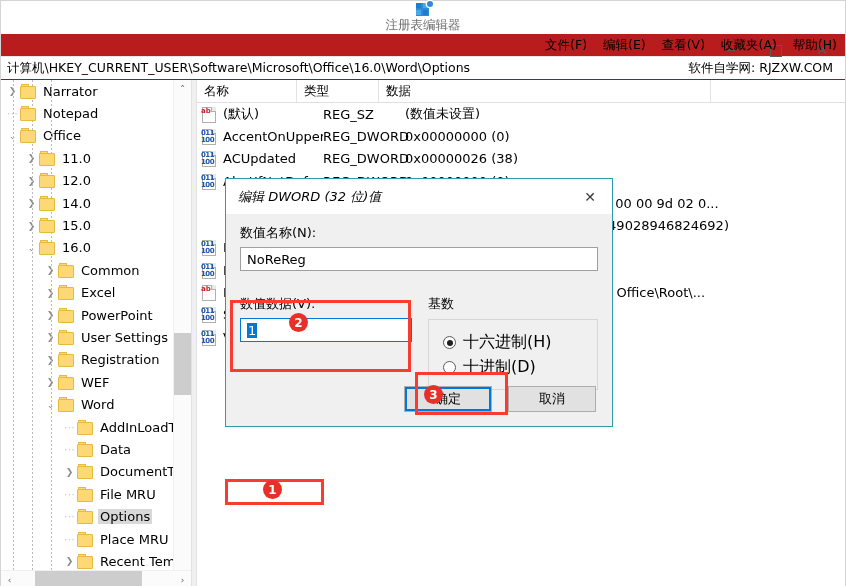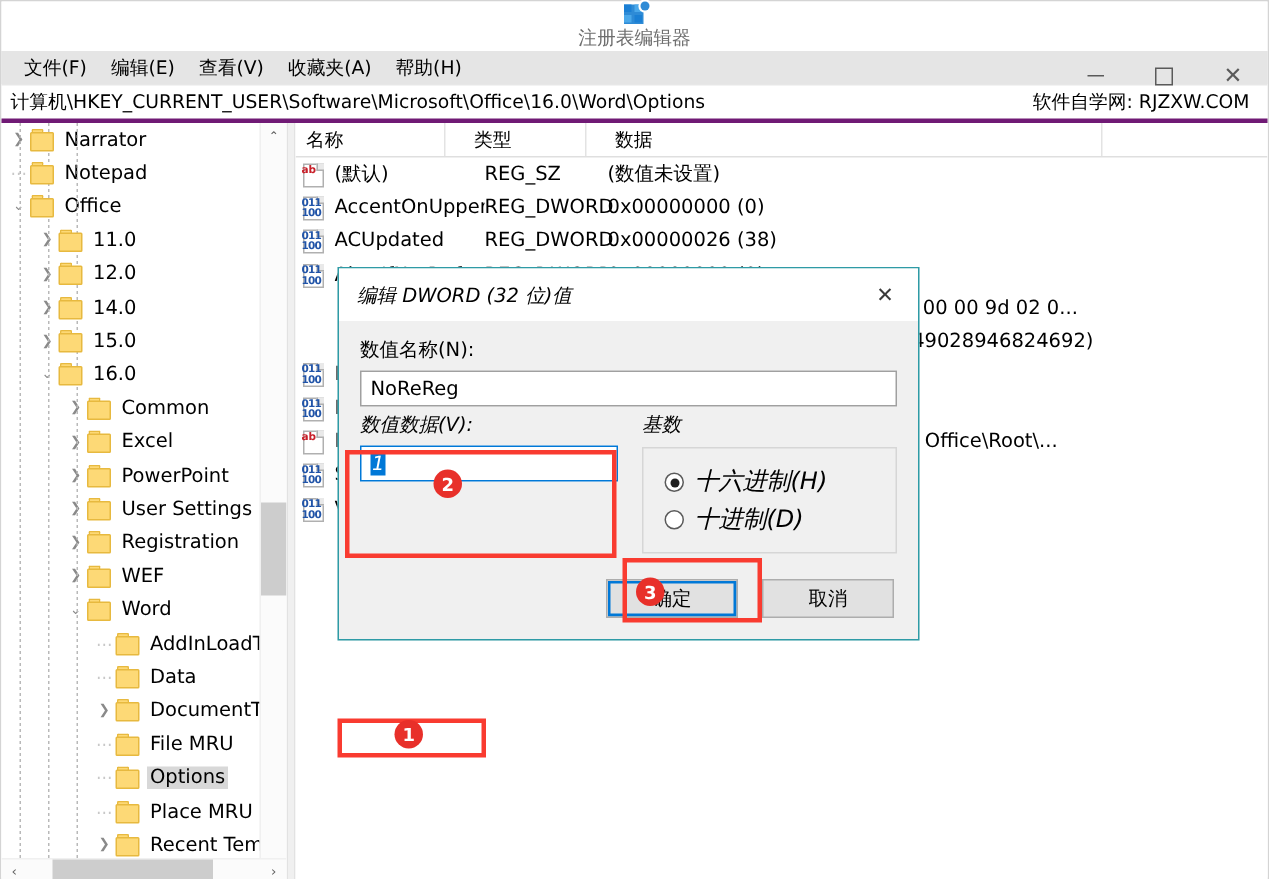--- a/index.html
+++ b/index.html
@@ -25,26 +25,26 @@
   .app-icon .gear{position:absolute;right:-1px;top:0;width:6px;height:6px;border-radius:50%;
     background:#2e8bd6;box-shadow:0 0 0 1.4px #ffffff;}
   .title-text{font-size:12.5px;color:#6e6e6e;}
   .wincontrols{margin-left:auto;display:flex;height:33px;}
   .wb{width:46px;height:33px;display:flex;align-items:center;justify-content:center;color:#6a6a6a;font-size:12px;}
   .wb .min{display:block;width:11px;height:1px;background:#5a5a5a;}
   .wb .max{display:block;width:10px;height:10px;border:1px solid #5a5a5a;}
   .wb .cls{font-size:15px;line-height:1;color:#5a5a5a;font-family:"DejaVu Sans",sans-serif;}
 
   
-  .menubar{height:22px;display:flex;align-items:center;padding-left:7px;background:#e5e5e5;}
+  .menubar{height:22px;display:flex;align-items:center;padding-left:7px;background:#b91c1c;justify-content:flex-end;}
   .menu-item{padding:2px 8px;font-size:12.5px;color:#000;}
 
   
   .addressbar{height:22px;display:flex;align-items:center;
-    border-top:1px solid #e7e7e7;border-bottom:3px solid #701a75;background:#fff;padding:0 6px;gap:24px;}
+    border-top:1px solid #e7e7e7;border-bottom:1px solid #701a75;background:#fff;padding:0 6px;gap:24px;}
   .addr-path{font-size:12.5px;white-space:nowrap;}
   .watermark{margin-left:auto;font-size:12.5px;color:#000;padding-right:6px;}
 
   
   .content{position:relative;display:flex;height:508px;background:#fff;}
   .tree-pane{position:relative;width:190px;flex:none;background:#fff;overflow:hidden;}
   .splitter{width:4px;background:#f0f0f0;border-left:1px solid #e2e2e2;border-right:1px solid #e2e2e2;flex:none;}
   .list-pane{position:relative;flex:1;background:#fff;overflow:hidden;}
 
   
@@ -67,21 +67,21 @@
   .vscroll .arrow{height:17px;display:flex;align-items:center;justify-content:center;color:#606060;font-size:8px;}
   .vscroll .arrow.bot{position:absolute;bottom:0;left:0;right:0;}
   .vscroll .thumb{position:absolute;left:0;right:0;background:#cdcdcd;}
   .hscroll{position:absolute;left:0;right:0;bottom:0;height:17px;background:#fbfbfb;border-top:1px solid #f0f0f0;}
   .hscroll .arrow{position:absolute;top:0;width:17px;height:17px;display:flex;align-items:center;justify-content:center;color:#606060;font-size:9px;}
   .hscroll .arrow.l{left:0;}
   .hscroll .arrow.r{right:0;}
   .hscroll .thumb{position:absolute;top:0;bottom:0;background:#cdcdcd;}
 
   
-  .lv-header{display:flex;height:22px;background:#fff;border-bottom:1px solid #dfdfdf;gap:12px;}
+  .lv-header{display:flex;height:22px;background:#fff;border-bottom:1px solid #dfdfdf;}
   .lv-h{font-size:12.5px;padding:3px 0 0 7px;box-sizing:border-box;border-right:1px solid #e3e3e3;color:#000;}
   .lv-rows{position:relative;}
   .lv-row{height:22.3px;display:flex;align-items:center;font-size:13px;white-space:nowrap;}
   .vicon{width:16px;height:15px;flex:none;margin:0 6px 0 4px;position:relative;}
   .vicon .pg{position:absolute;left:1px;top:0;width:12px;height:14px;background:#fff;border:1px solid #b0b0b0;}
   .vicon .fold{position:absolute;right:1px;top:0;width:4px;height:4px;background:#e9e9e9;border-left:1px solid #b0b0b0;border-bottom:1px solid #b0b0b0;}
   .vicon .tag{position:absolute;left:0px;top:1px;font-size:7px;line-height:7px;font-weight:bold;font-family:"DejaVu Sans",sans-serif;}
   .vicon.sz .tag{color:#c8202a;}
   .vicon.dw .tag{color:#2154a8;letter-spacing:-0.5px;}
   .c-name{width:100px;overflow:hidden;}
@@ -92,21 +92,21 @@
   .dialog{position:absolute;left:224px;top:177px;width:388px;height:249px;
     background:#f0f0f0;border:1px solid #2e9ba6;box-sizing:border-box;
     box-shadow:0 0 0 0 rgba(0,0,0,0);}
   .dlg-title{height:35px;display:flex;align-items:center;background:#fff;font-style:italic;}
   .dlg-title .t{margin-left:12px;font-size:13px;}
   .dlg-x{margin-left:auto;width:44px;height:34px;display:flex;align-items:center;justify-content:center;font-size:14px;color:#3a3a3a;}
   .dlg-body{padding:10px 14px 0 14px;position:relative;}
   .lbl{font-size:13px;margin-bottom:5px;}
   .txtbox{height:24px;background:#fff;border:1px solid #a0a0a0;box-sizing:border-box;
     display:flex;align-items:center;padding-left:6px;font-size:13px;}
-  .row2{display:flex;margin-top:3px;font-style:italic;}
+  .row2{display:flex;margin-top:24px;}
   .col-left{width:172px;}
   .col-right{flex:1;margin-left:16px;}
   .txtbox.focus{border:1px solid #0078d7;}
   .seltext{background:#0078d7;color:#fff;padding:0 1px;}
   .groupbox{border:1px solid #d6d6d6;padding:10px 0 9px 14px;margin-top:6px;}
   .radio{display:flex;align-items:center;height:25px;font-size:16px;}
   .rdot{width:13px;height:13px;border-radius:50%;border:1px solid #5a5a5a;background:#fff;
     margin-right:7px;flex:none;position:relative;box-sizing:border-box;}
   .rdot.on::after{content:"";position:absolute;left:2.5px;top:2.5px;width:6px;height:6px;border-radius:50%;background:#202020;}
   .dlg-buttons{position:absolute;right:16px;bottom:14px;display:flex;gap:16px;}

